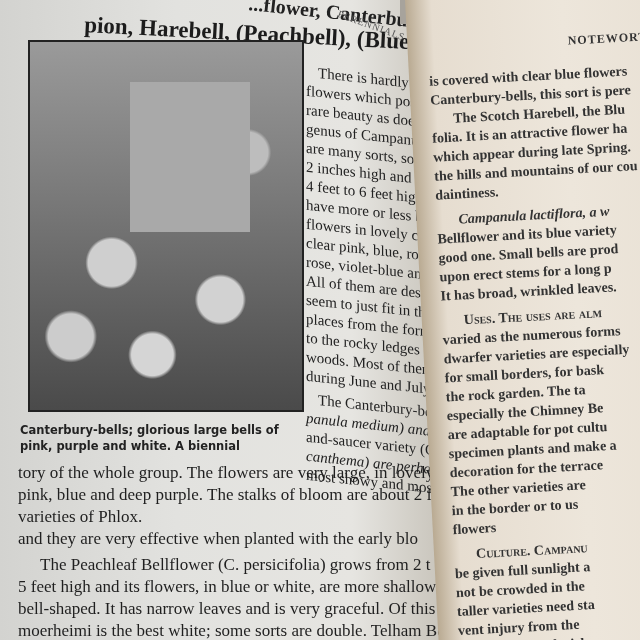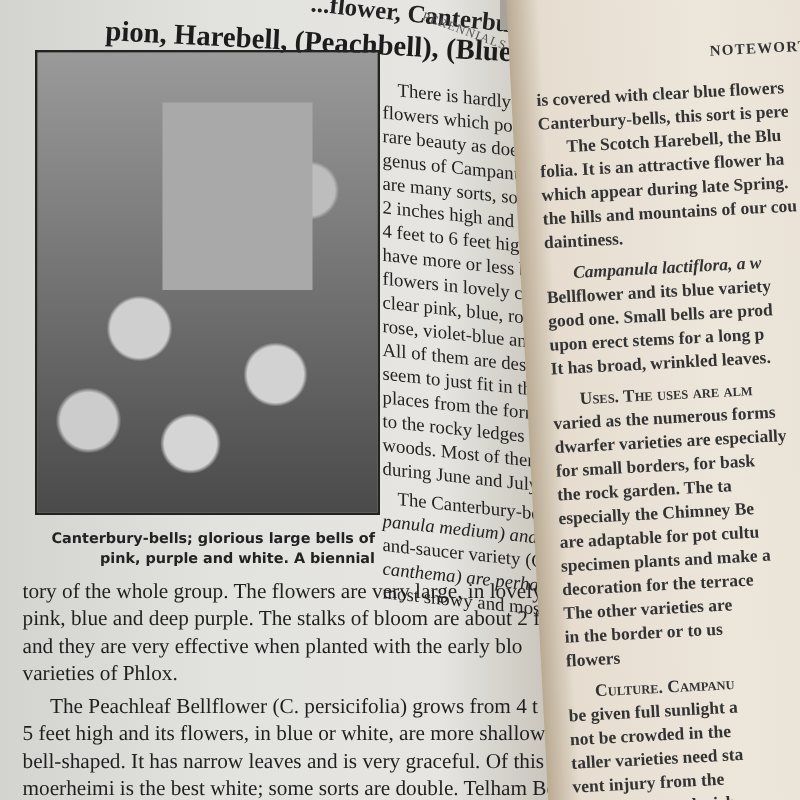--- a/index.html
+++ b/index.html
@@ -15,21 +15,21 @@
   .running-head { position:absolute; left:340px; top:8px; font-size:10px; letter-spacing:1px; color:#555; transform:rotate(20deg); transform-origin:0 0; }
   .photo { position:absolute; left:28px; top:40px; width:272px; height:368px; border:2px solid #222; overflow:hidden;
     background:radial-gradient(circle at 30% 60%, #cfcfcf 0 8%, transparent 9%),
       radial-gradient(circle at 55% 45%, #d8d8d8 0 7%, transparent 8%),
       radial-gradient(circle at 70% 70%, #d2d2d2 0 7%, transparent 8%),
       radial-gradient(circle at 15% 80%, #cccccc 0 6%, transparent 7%),
       radial-gradient(circle at 80% 30%, #bdbdbd 0 6%, transparent 7%),
       radial-gradient(circle at 45% 85%, #d5d5d5 0 6%, transparent 7%),
       linear-gradient(180deg,#9a9a9a 0%,#7b7b7b 40%,#4a4a4a 100%); }
   .photo .panel { position:absolute; left:100px; top:40px; width:120px; height:150px; background:#a9a9a9; }
-  .caption { position:absolute; left:20px; top:422px; width:280px; text-align:right; font-family:"DejaVu Sans", sans-serif; font-weight:bold; font-size:11.5px; color:#222; line-height:16px; }
+  .caption { position:absolute; left:20px; top:422px; width:280px; text-align:left; font-family:"DejaVu Sans", sans-serif; font-weight:bold; font-size:11.5px; color:#222; line-height:16px; }
   .col-right { position:absolute; left:306px; top:70px; width:140px; font-size:15px; line-height:19px; color:#222; white-space:nowrap; }
   .col-right span { display:block; transform:skewY(6deg); }
   .body-text { position:absolute; left:18px; top:462px; width:440px; font-size:17px; line-height:22px; color:#1f1f1f; white-space:nowrap; }
   .body-text p { margin:0; }
   .indent { padding-left:22px; }
   .rp { position:absolute; left:20px; top:40px; width:240px; font-size:14px; line-height:19px; color:#333; white-space:nowrap; font-weight:bold; }
   .rp p { margin:0; }
   .rp .rh { font-size:12px; letter-spacing:1px; text-align:right; margin-bottom:14px; }
   .sc { font-variant:small-caps; }
 </style>
@@ -67,23 +67,23 @@
     <span style="padding-left:12px;margin-top:4px">The Canterbury-bells (Cam-</span>
     <span style="font-style:italic">panula medium) and its</span>
     <span>and-saucer variety (C. m.</span>
     <span style="font-style:italic">canthema) are perhaps</span>
     <span>most showy and most sat-</span>
   </div>
 
   <div class="body-text">
     <p>tory of the whole group. The flowers are very large, in lovely w</p>
     <p>pink, blue and deep purple. The stalks of bloom are about 2 fe</p>
+    <p>varieties of Phlox.</p>
     <p>and they are very effective when planted with the early blo</p>
-    <p>varieties of Phlox.</p>
-    <p class="indent" style="margin-top:4px">The Peachleaf Bellflower (C. persicifolia) grows from 4 t</p>
+    <p class="indent" style="margin-top:4px">The Peachleaf Bellflower (C. persicifolia) grows from 2 t</p>
     <p>5 feet high and its flowers, in blue or white, are more shallow</p>
     <p>bell-shaped. It has narrow leaves and is very graceful. Of this s</p>
     <p>moerheimi is the best white; some sorts are double. Telham Bea</p>
 
   </div>
 </div>
 
 <div class="top-shadow"></div>
 
 <div class="right-page">

